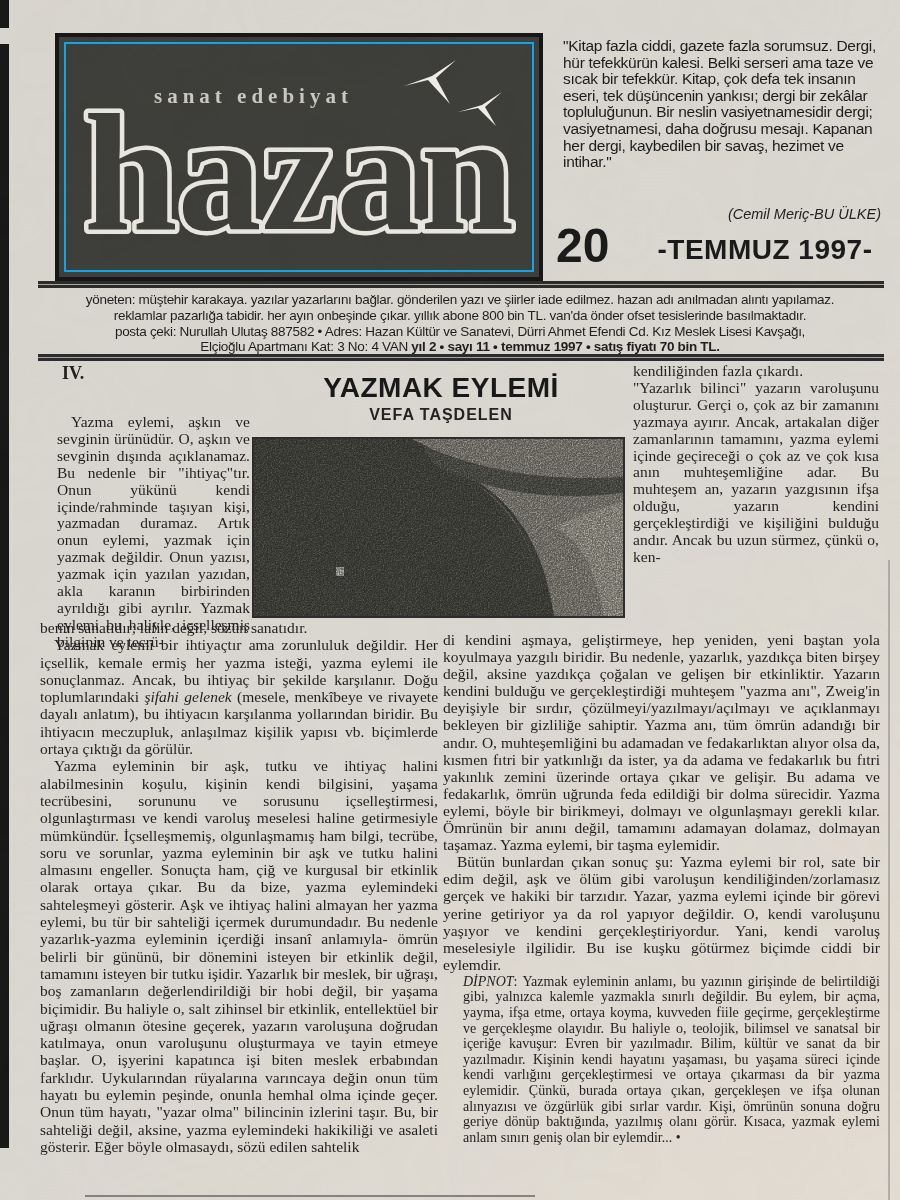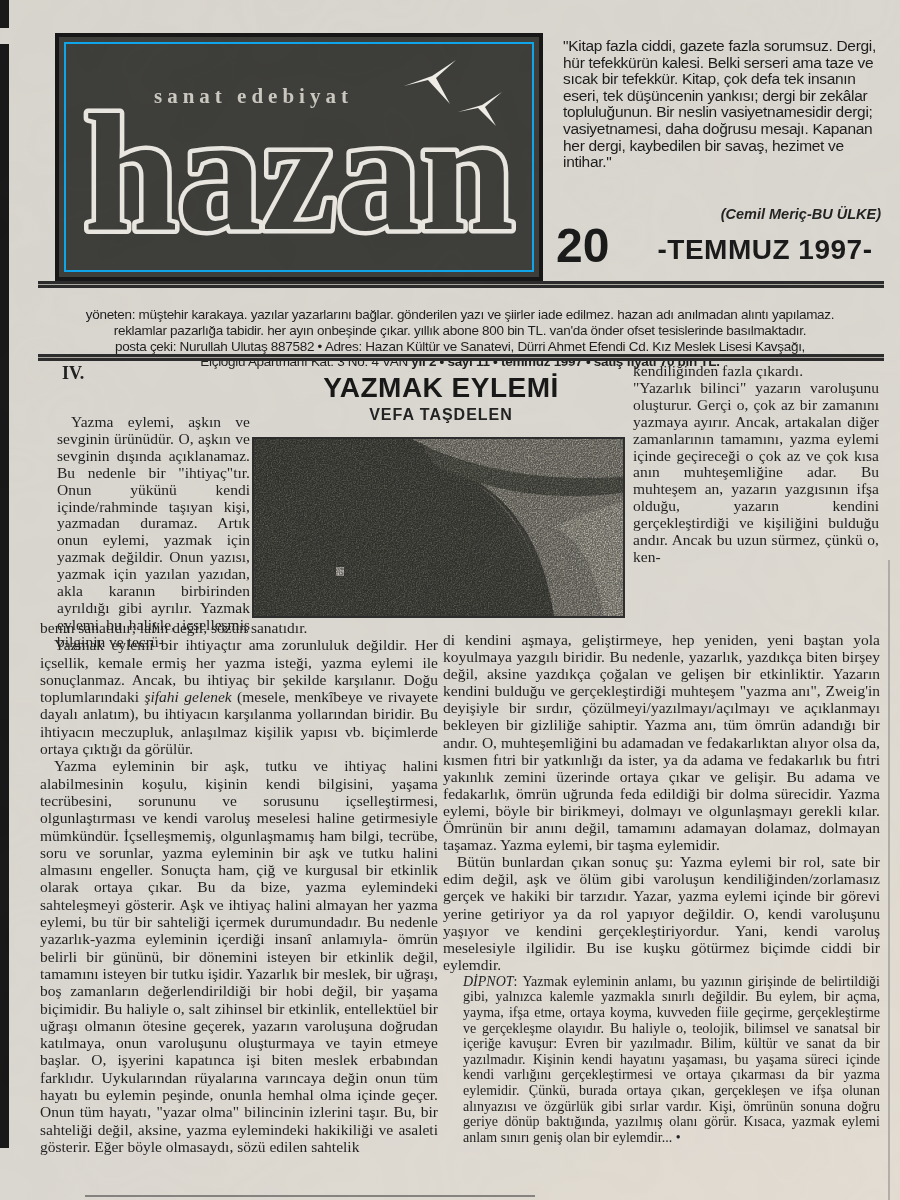--- a/index.html
+++ b/index.html
@@ -17,34 +17,34 @@
   .masthead-inner{position:absolute;inset:5px;border:2px solid #0ea5e9;}
   .tagline{position:absolute;left:88px;top:40px;font-family:"Liberation Serif",serif;
            font-size:21px;letter-spacing:5px;color:#cbc8c0;font-weight:bold;}
   .logo-svg{position:absolute;left:0;top:0;width:100%;height:100%;}
   .birds{position:absolute;right:18px;top:12px;width:130px;height:80px;}
 
   
   .quote{position:absolute;left:563px;top:38px;width:325px;font-family:"Liberation Sans",sans-serif;
          font-size:15.5px;line-height:16.6px;letter-spacing:-0.3px;color:#1c1c1c;text-align:left;}
   .attribution{position:absolute;left:563px;top:206px;width:318px;text-align:right;
-         font-family:"Liberation Sans",sans-serif;font-style:italic;font-weight:bold;font-size:14.5px;color:#222;}
+         font-family:"Liberation Sans",sans-serif;font-style:italic;font-weight:normal;font-size:14.5px;color:#222;}
   .issue-no{position:absolute;left:556px;top:218px;font-family:"Liberation Sans",sans-serif;
          font-weight:bold;font-size:48px;color:#1a1a1a;}
   .issue-date{position:absolute;left:645px;top:234px;width:240px;text-align:center;
          font-family:"Liberation Sans",sans-serif;font-weight:bold;font-size:28px;letter-spacing:0.5px;color:#1a1a1a;}
 
   
   .thickrule{position:absolute;left:38px;width:846px;height:7px;
         background:linear-gradient(to bottom,#2b2b2b 0 3px,#a9a69e 3px 4px,#2b2b2b 4px 7px);}
   .rule1{top:281px;}
   .rule2{top:354px;}
   .imprint{position:absolute;left:40px;top:292px;width:840px;text-align:center;
         font-family:"Liberation Sans",sans-serif;font-size:13.5px;line-height:15.8px;
-        letter-spacing:-0.3px;color:#1e1e1e;margin-top:15px;}
+        letter-spacing:-0.3px;color:#1e1e1e;}
   .imprint .b{font-weight:bold;}
 
   
   .section-head{position:absolute;left:62px;top:363px;font-size:18px;font-weight:bold;}
   .title-block{position:absolute;left:256px;top:372px;width:370px;text-align:center;
         font-family:"Liberation Sans",sans-serif;}
   .title{font-size:28px;font-weight:bold;letter-spacing:0.5px;color:#181818;}
   .author{font-size:16px;font-weight:bold;letter-spacing:1px;margin-top:2px;color:#222;}
 
   .photo{position:absolute;left:252px;top:437px;width:373px;height:181px;

